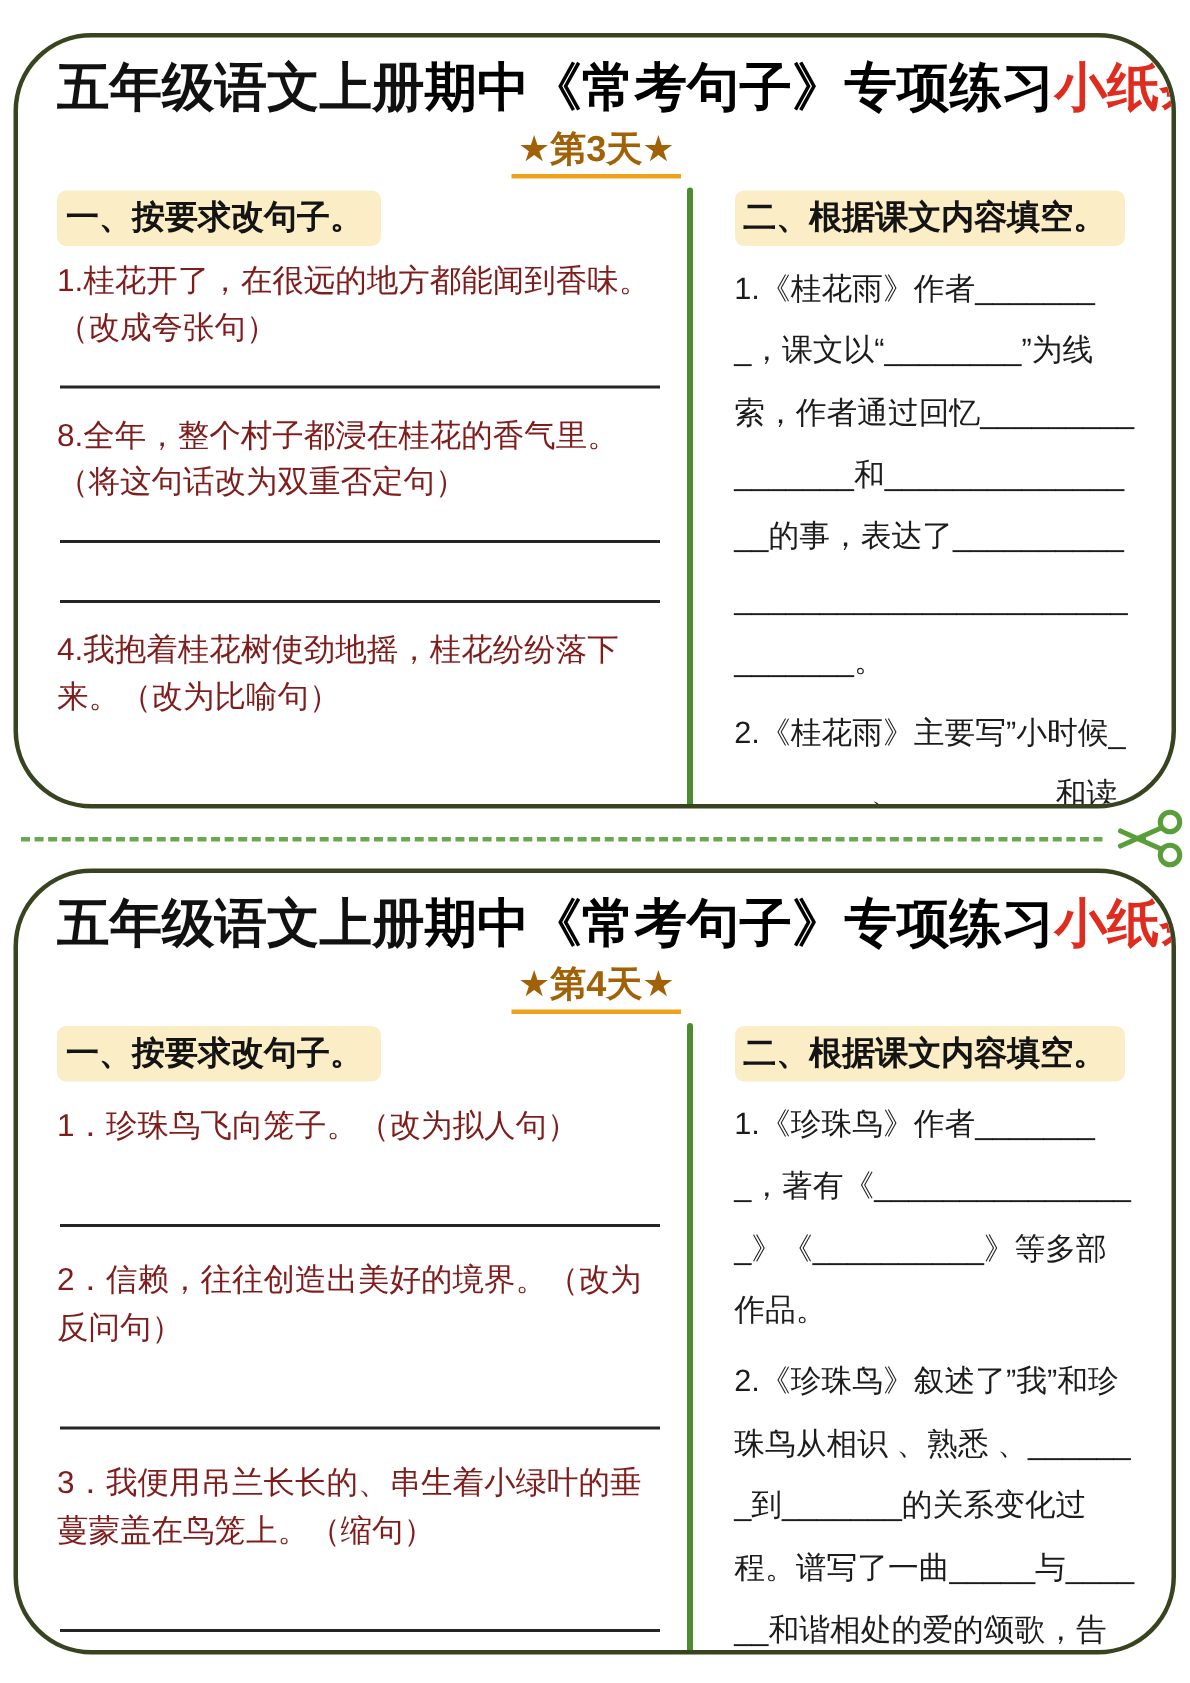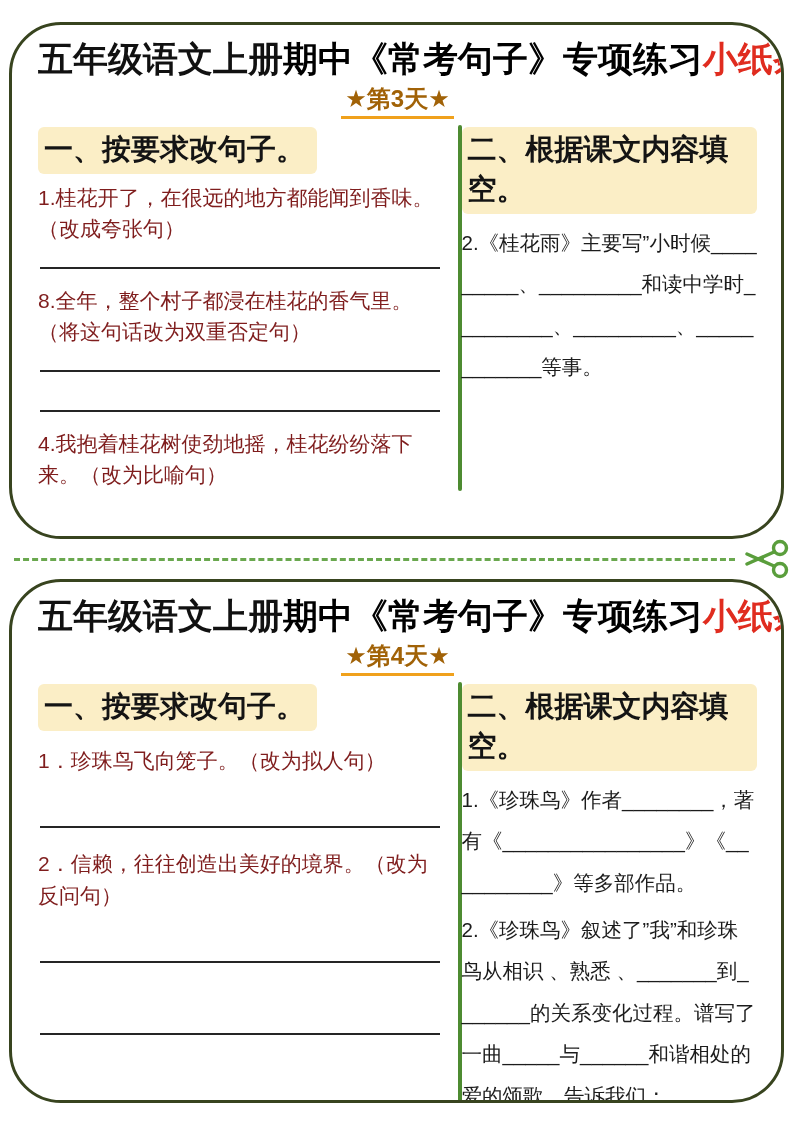--- a/index.html
+++ b/index.html
@@ -37,27 +37,27 @@
     display:inline-block;
     color:#a16207;
     font-size:24px;
     font-weight:800;
     padding:0 4px 1px;
     border-bottom:3.5px solid #f0a11c;
   }
   .cols{display:flex;align-items:stretch;}
   .col-left{width:420px;padding-right:14px;box-sizing:border-box;}
   .v-divider{width:3.5px;background:#4d8b31;border-radius:2px;}
-  .col-right{flex:1;padding-left:0;box-sizing:border-box;}
+  .col-right{flex:1;padding-left:28px;box-sizing:border-box;}
   .sec-header{
     display:inline-block;
     background:#fbeec6;
     border-radius:6px;
     font-weight:800;
-    font-size:29px;
+    font-size:22px;
     padding:3px 12px 4px 6px;
     margin:2px 0 6px;
     color:#141414;
   }
   .q-item p{
     margin:2px 0 0;
     font-size:21px;
     line-height:1.5;
     word-break:break-all;
     color:#7f1d1d;
@@ -116,20 +116,21 @@
           <div class="answer-line"></div>
         </div>
         <div class="q-item">
           <p>4.我抱着桂花树使劲地摇，桂花纷纷落下来。（改为比喻句）</p>
 
         </div>
       </div>
       <div class="v-divider"></div>
       <div class="col-right">
         <div class="sec-header">二、根据课文内容填空。</div>
+        <p class="fill-p">1.《桂花雨》作者________，课文以“________”为线索，作者通过回忆________________和________________的事，表达了________________________________________。</p>
         <p class="fill-p">2.《桂花雨》主要写”小时候_________、_________和读中学时_________、_________、____________等事。</p>
       </div>
     </div>
   </div>
 
   <div class="cut-row">
     <div class="cut-line"></div>
     <svg class="scissors" viewBox="0 0 52 40" aria-hidden="true">
       <g fill="none" stroke="#5a9e3c" stroke-width="3.4" stroke-linecap="round">
         <circle cx="41" cy="9" r="6.5"></circle>
@@ -153,20 +154,21 @@
         <div class="sec-header">一、按要求改句子。</div>
         <div class="q-item">
           <p>1．珍珠鸟飞向笼子。（改为拟人句）</p>
           <div class="answer-line"></div>
         </div>
         <div class="q-item">
           <p>2．信赖，往往创造出美好的境界。（改为反问句）</p>
           <div class="answer-line"></div>
         </div>
         <div class="q-item">
+          <p>3．我便用吊兰长长的、串生着小绿叶的垂蔓蒙盖在鸟笼上。（缩句）</p>
           <div class="answer-line"></div>
         </div>
       </div>
       <div class="v-divider"></div>
       <div class="col-right">
         <div class="sec-header">二、根据课文内容填空。</div>
         <p class="fill-p">1.《珍珠鸟》作者________，著有《________________》《__________》等多部作品。</p>
         <p class="fill-p">2.《珍珠鸟》叙述了”我”和珍珠鸟从相识 、熟悉 、_______到_______的关系变化过程。谱写了一曲_____与______和谐相处的爱的颂歌，告诉我们：________ ________________________。</p>
       </div>
     </div>

